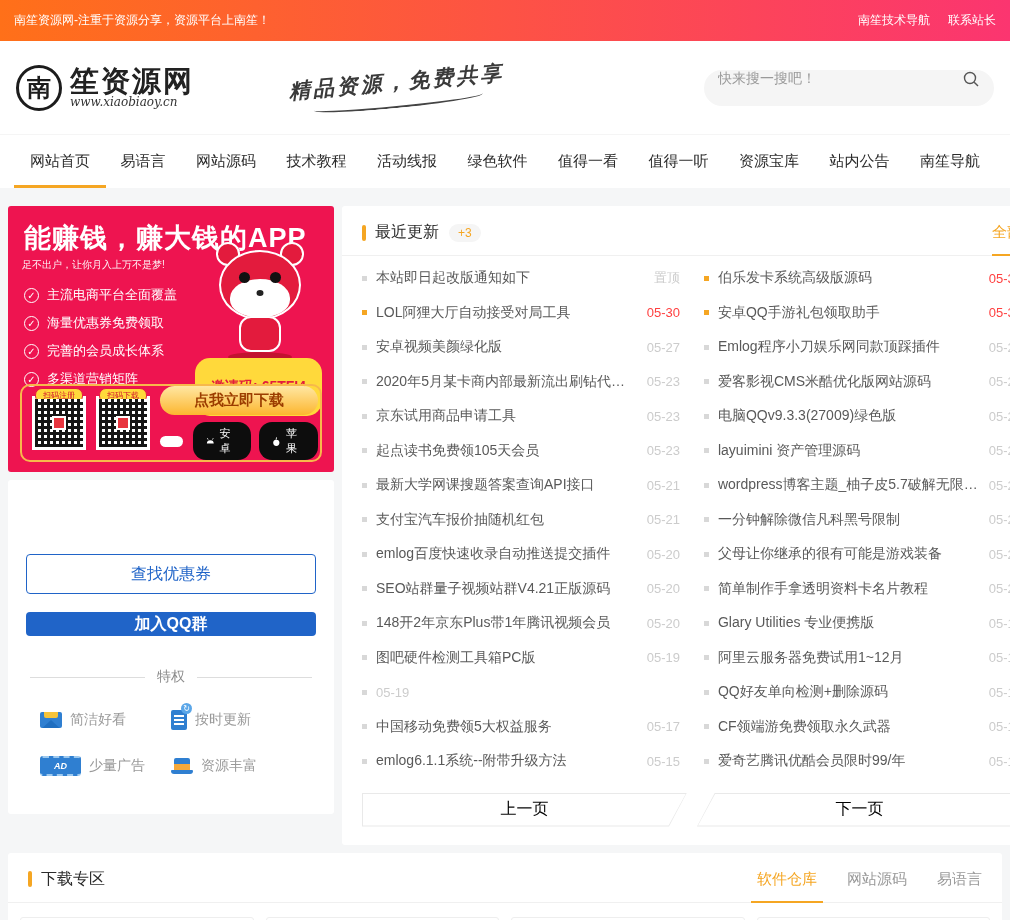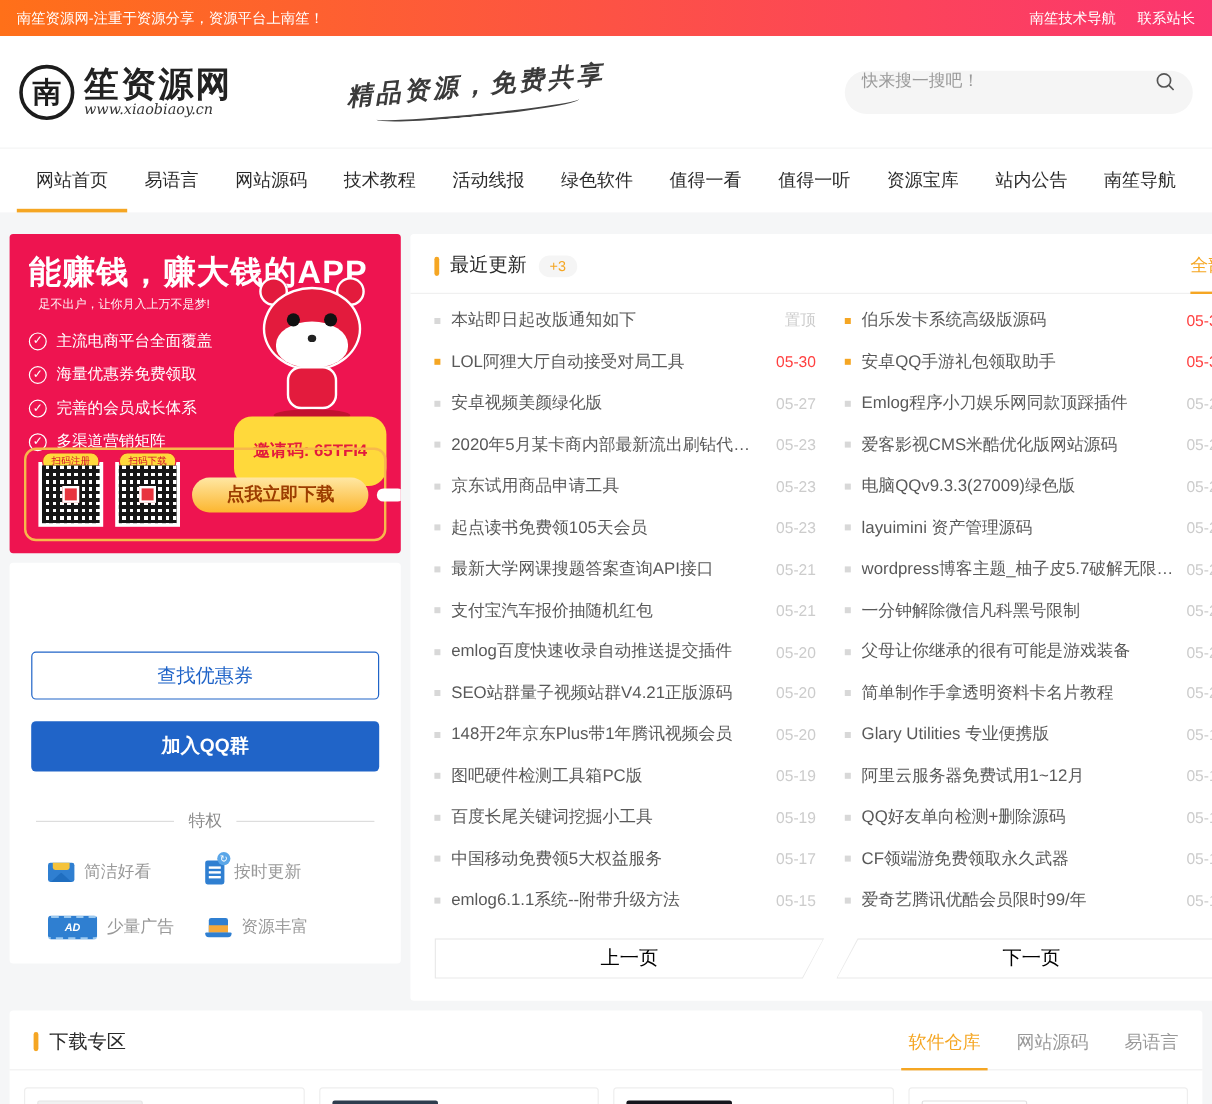--- a/index.html
+++ b/index.html
@@ -1,20 +1,20 @@
 <!DOCTYPE html>
 <html><head>
 <meta charset="utf-8">
 <style>
   * { margin:0; padding:0; box-sizing:border-box; }
   html,body { width:1010px; height:920px; overflow:hidden; background:#f5f6f7;
     font-family:"Liberation Sans","DejaVu Sans",sans-serif; color:#333; }
 
   
-  .topbar { height:30px; background:linear-gradient(90deg,#ff7019,#fb3570);
+  .topbar { height:41px; background:linear-gradient(90deg,#ff7019,#fb3570);
     display:flex; align-items:center; justify-content:space-between; padding:0 14px;
     color:#fff; font-size:12px; }
   .topbar-links { display:flex; gap:18px; }
   .topbar a { color:#fff; text-decoration:none; cursor:pointer; }
 
   
   .header { height:93px; background:#fff; display:flex; align-items:center; padding:0 16px; }
   .logo { display:flex; align-items:center; gap:8px; cursor:pointer; }
   .logo-circle { width:46px; height:46px; border:3px solid #1c1c1c; border-radius:50%;
     display:flex; align-items:center; justify-content:center; font-family:"DejaVu Serif",serif;
@@ -47,21 +47,21 @@
 
   
   .main { display:flex; gap:8px; padding:0 8px; align-items:flex-start; }
   .leftcol { width:326px; flex:none; }
   .rightcol { flex:1; }
 
   
   .ad { position:relative; height:266px; background:#ee1450; border-radius:3px; overflow:hidden;
     color:#fff; cursor:pointer; }
   .ad-title { font-size:27px; font-weight:bold; padding:14px 0 2px 16px; letter-spacing:1px; }
-  .ad-sub { font-size:10px; padding-left:24px; opacity:.95; }
+  .ad-sub { font-size:10px; padding-left:14px; opacity:.95; }
   .ad-list { margin:14px 0 0 16px; display:flex; flex-direction:column; gap:10px; }
   .ad-li { display:flex; align-items:center; gap:8px; font-size:13px; }
   .chk { width:15px; height:15px; border:1.5px solid #fff; border-radius:50%; font-size:10px;
     display:flex; align-items:center; justify-content:center; flex:none; }
   .invite { position:absolute; right:12px; top:152px; background:#ffd93b; color:#e31b3d;
     font-weight:bold; font-size:14px; padding:20px 16px; border-radius:15px; }
   
   .mascot { position:absolute; right:18px; top:36px; width:112px; height:120px; }
   .ear { position:absolute; width:24px; height:24px; background:#e31b3d; border:2px solid #fff;
     border-radius:50%; top:0; }
@@ -84,35 +84,35 @@
     padding:8px 10px; }
   .qrwrap { position:relative; flex:none; }
   .qrlabel { position:absolute; top:-8px; left:50%; transform:translateX(-50%);
     background:#ffd93b; color:#d2122f; font-size:8px; padding:1px 7px; border-radius:7px;
     border:1px solid #e31b3d; white-space:nowrap; }
   .qr { width:54px; height:54px; background:#fff; padding:3px; }
   .qr i { display:block; width:100%; height:100%;
     background:repeating-linear-gradient(0deg,#151515 0 3px,transparent 3px 6px),
                repeating-linear-gradient(90deg,#151515 0 3px,#fff 3px 6px); position:relative; }
   .qr i:after { content:''; position:absolute; inset:17px; background:#e8353f; border:2px solid #fff; }
-  .goldright { flex:1; display:flex; flex-direction:row; align-items:center; gap:7px; }
+  .goldright { flex:1; display:flex; flex-direction:column; align-items:center; gap:7px; }
   .dlbtn { width:158px; height:29px; border:none; border-radius:15px; cursor:pointer;
     background:linear-gradient(180deg,#ffe7a3,#fcb62f); color:#9c3d00; font-weight:bold;
     font-size:15px; font-family:inherit; }
   .platrow { display:flex; align-items:center; gap:8px; }
   .toggle { width:26px; height:11px; background:#fff; border-radius:6px; margin-right:2px; }
   .plat { display:flex; align-items:center; gap:5px; background:#0d0d0d; color:#fff; font-size:11px;
     padding:4px 13px; border-radius:13px; cursor:pointer; }
 
   
   .sidepanel { margin-top:8px; background:#fff; border-radius:3px; height:334px;
     padding:30px 18px 0; }
   .btn-outline { display:block; width:100%; height:40px; background:#fff; border:1px solid #2064c8;
     border-radius:4px; color:#2064c8; font-size:16px; cursor:pointer; font-family:inherit;margin-top:44px; }
-  .btn-solid { display:block; width:100%; height:42px; background:#2064c8; border:none;
+  .btn-solid { display:block; width:100%; height:24px; background:#2064c8; border:none;
     border-radius:4px; color:#fff; font-size:16px; font-weight:bold; cursor:pointer;
     margin-top:18px; font-family:inherit; }
   .divider { display:flex; align-items:center; gap:12px; margin:32px 4px 24px; color:#8a8a8a;
     font-size:14px; }
   .divider:before,.divider:after { content:''; flex:1; height:1px; background:#ddd; }
   .privgrid { display:grid; grid-template-columns:1fr 1fr; row-gap:26px; padding:0 14px; }
   .priv { display:flex; align-items:center; gap:8px; font-size:14px; color:#999; }
   .ic-mail { width:22px; height:16px; background:#2f7fd1; border-radius:2px; position:relative;
     overflow:hidden; }
   .ic-mail:before { content:''; position:absolute; left:4px; top:-6px; width:14px; height:12px;
@@ -450,21 +450,20 @@
             <span class="rtitle">148开2年京东Plus带1年腾讯视频会员</span>
             <span class="rdate">05-20</span>
           </div>
           <div class="row">
             <i class="dot"></i>
             <span class="rtitle">图吧硬件检测工具箱PC版</span>
             <span class="rdate">05-19</span>
           </div>
           <div class="row">
             <i class="dot"></i>
-            <span class="rtitle">百度长尾关键词挖掘小工具</span>
             <span class="rdate">05-19</span>
           </div>
           <div class="row">
             <i class="dot"></i>
             <span class="rtitle">中国移动免费领5大权益服务</span>
             <span class="rdate">05-17</span>
           </div>
           <div class="row">
             <i class="dot"></i>
             <span class="rtitle">emlog6.1.1系统--附带升级方法</span>

